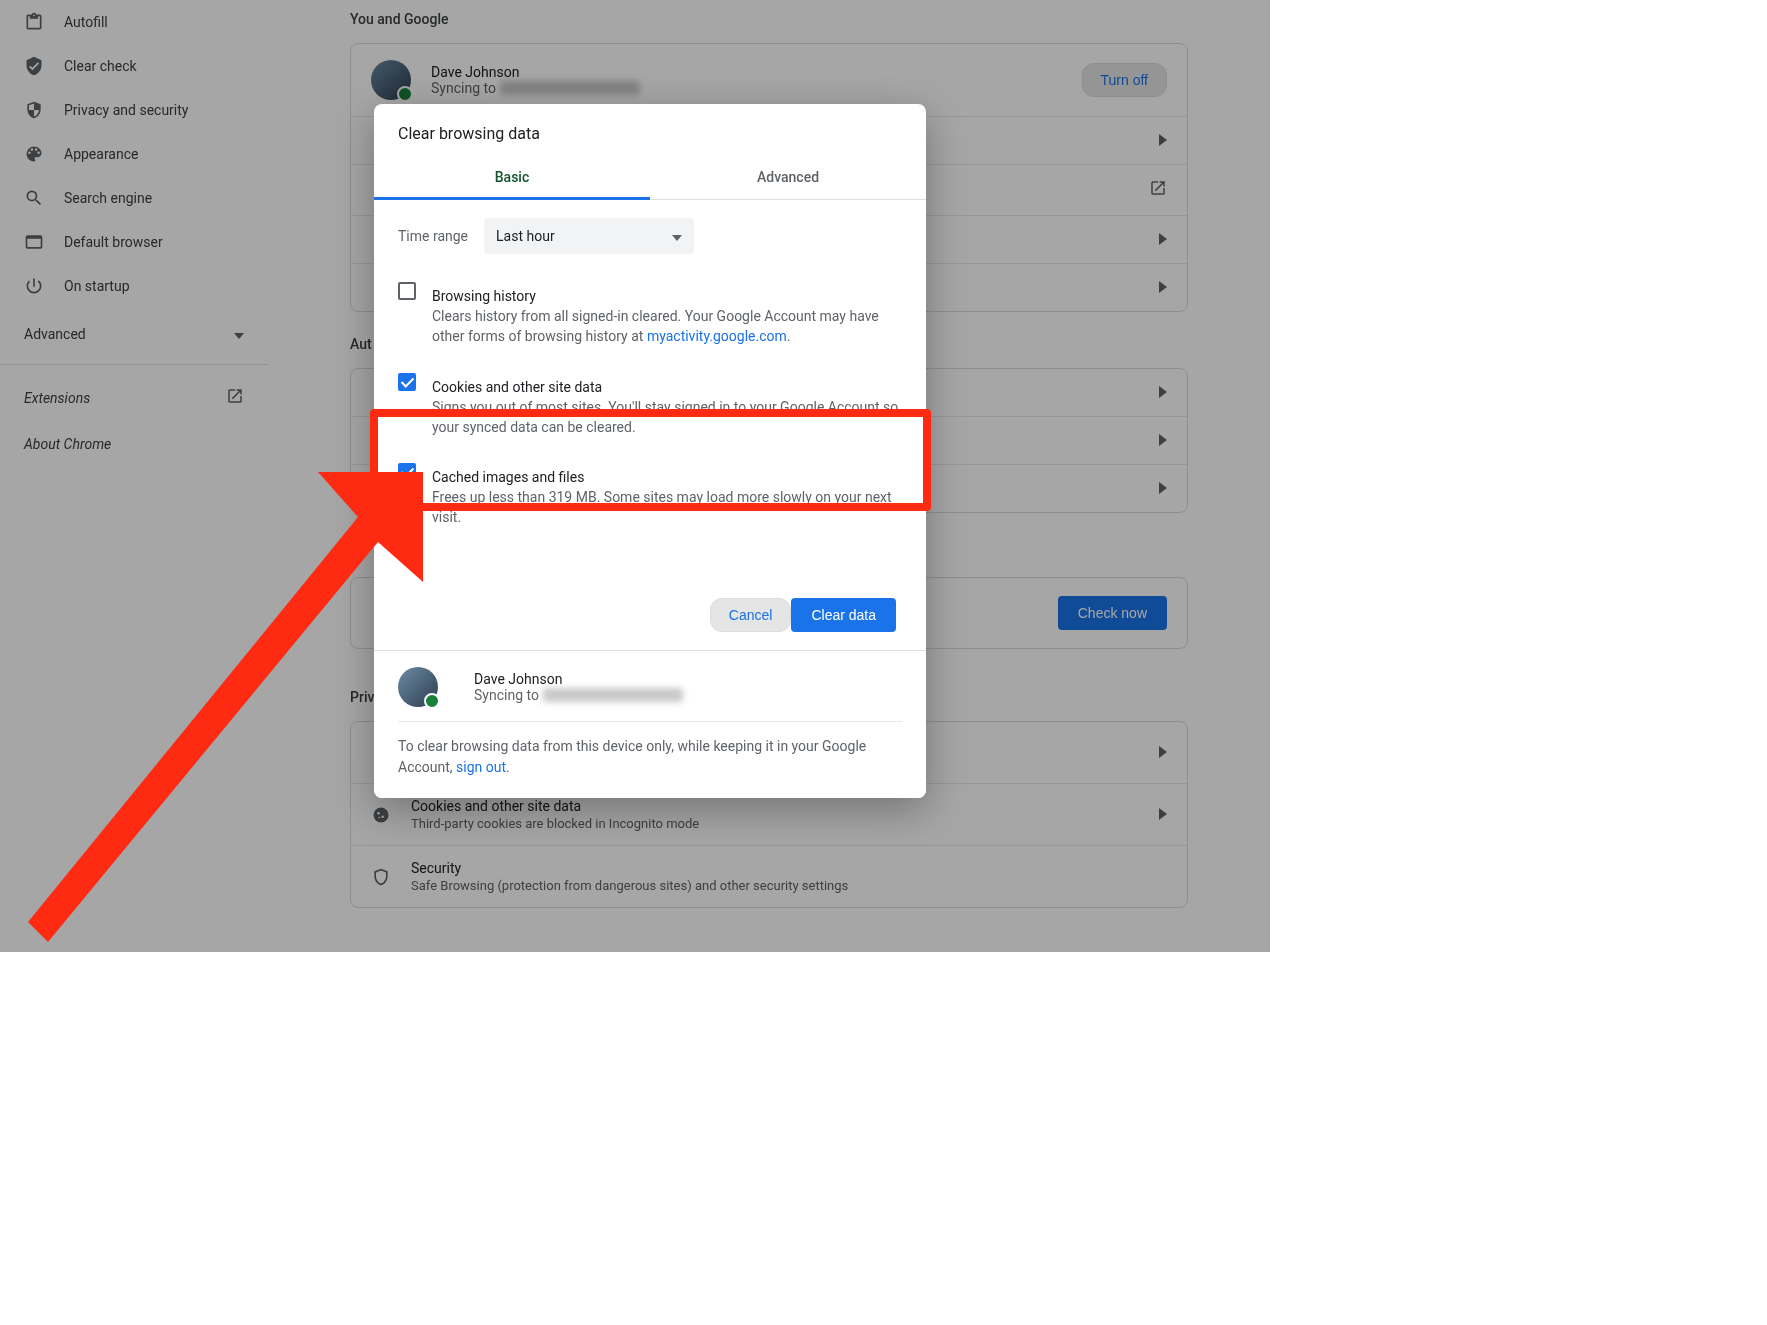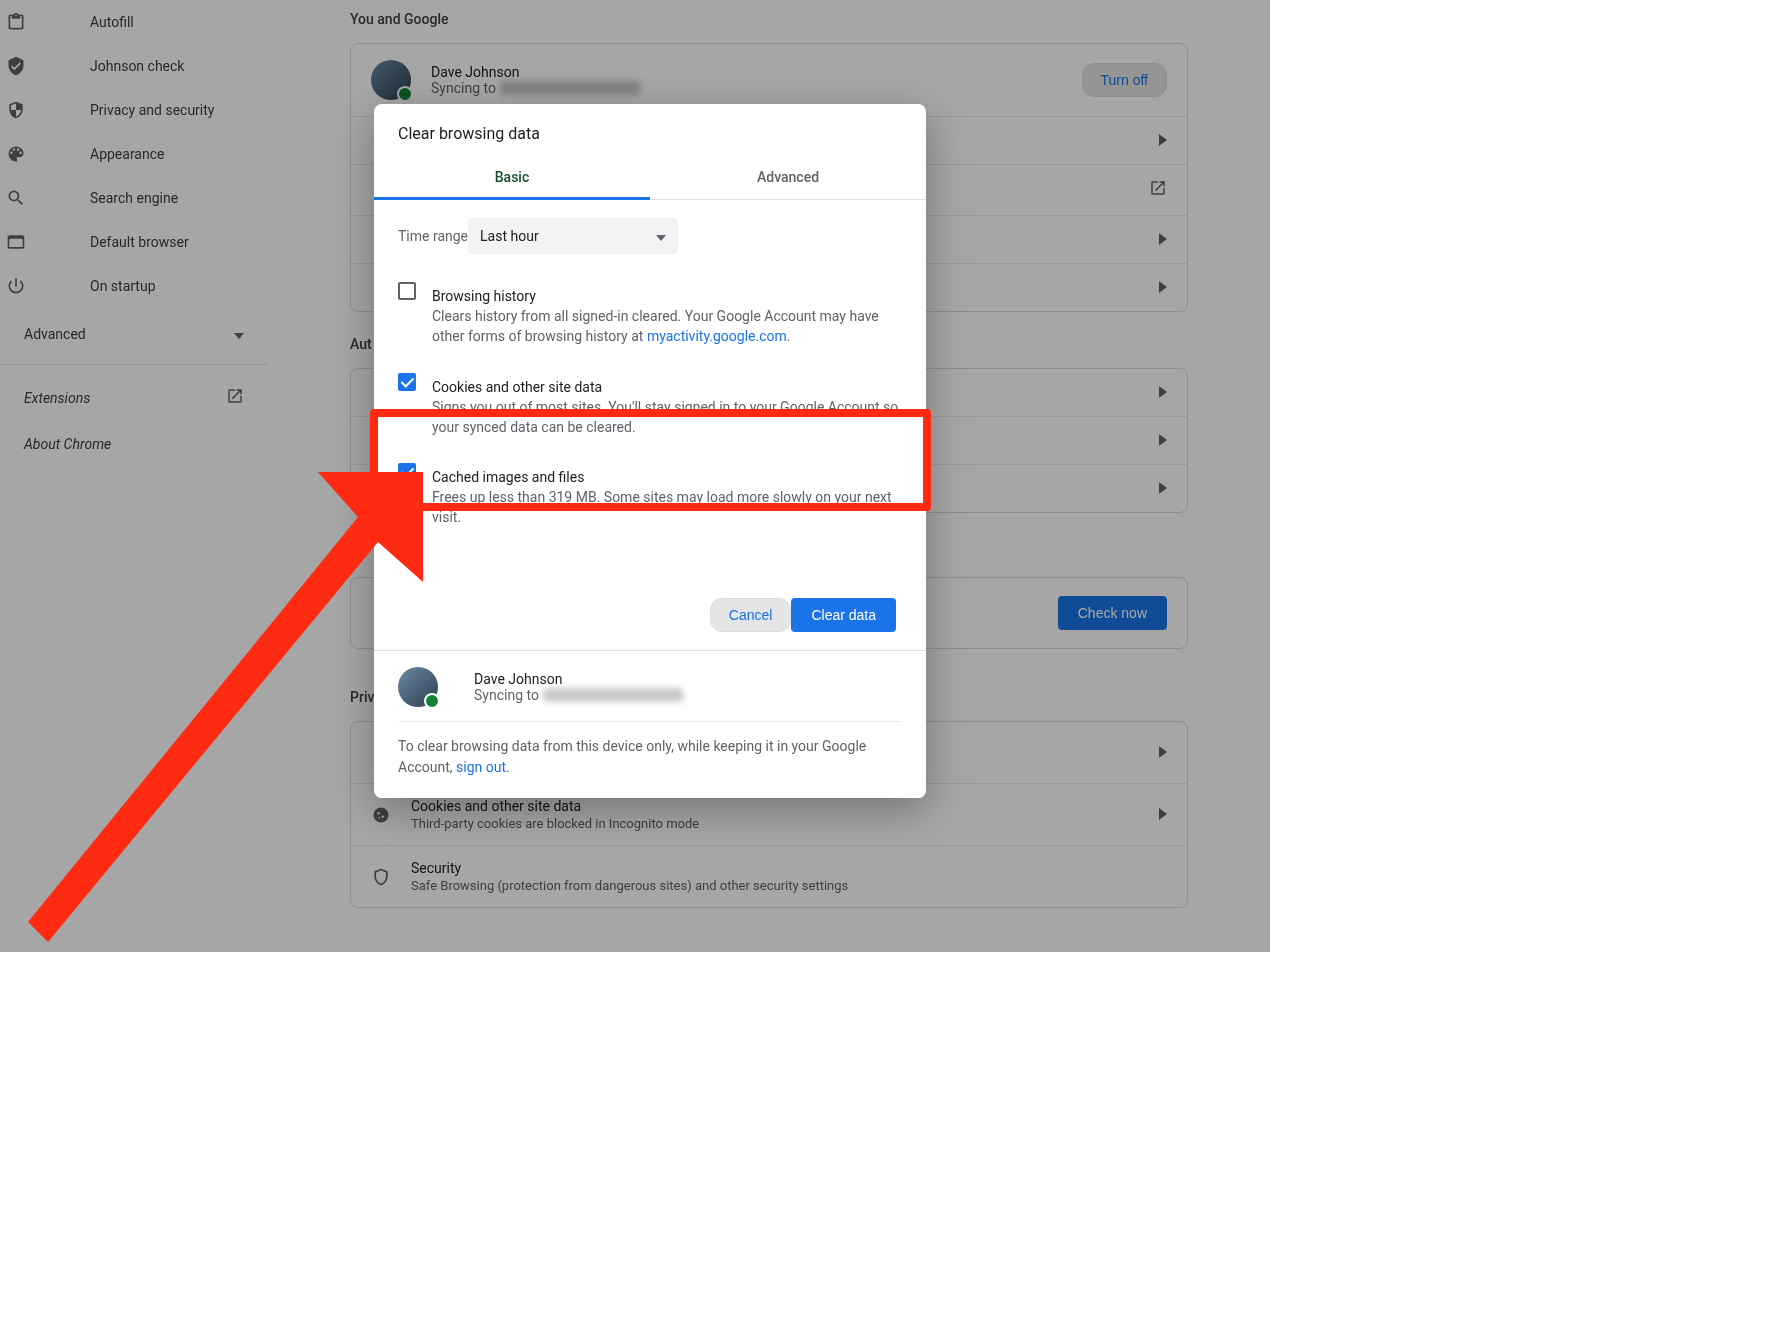--- a/index.html
+++ b/index.html
@@ -18,25 +18,24 @@
     left: 0; top: 0;
     width: 268px;
     height: 100%;
     padding-top: 0;
     background: #fff;
   }
   .sidebar-item {
     display: flex;
     align-items: center;
     height: 44px;
-    padding-left: 6px;
+    padding-left: 24px;
     cursor: pointer;
     color: #3c4043;
     font-size: 14px;
-    gap: 44px;
   }
   .sidebar-item .icon {
     width: 40px;
     display: flex;
     align-items: center;
     justify-content: flex-start;
     color: #5f6368;
   }
   .sidebar-item svg { width: 20px; height: 20px; fill: #5f6368; }
   .advanced-row {
@@ -184,21 +183,21 @@
   .tab {
     flex:1; text-align:center;
     padding: 12px 0;
     font-size: 14px;
     color: #5f6368;
     cursor: pointer;
     font-weight:500;
   }
   .tab.active { color: #14532d; border-bottom: 3px solid #1a73e8; margin-bottom:-1px;}
   .time-row {
-    display:flex; align-items:center; 
+    display:flex; align-items:center; gap: 16px;
     padding: 18px 24px 6px 24px;
   }
   .time-label { font-size: 14px; color: #5f6368; }
   .select {
     display:flex; align-items:center; justify-content:space-between;
     background: #f1f3f4;
     border-radius: 4px;
     padding: 10px 12px;
     width: 210px;
     font-size: 14px;
@@ -276,21 +275,21 @@
         </svg>
       </span>
     <span>Autofill</span>
   </div>
   <div class="sidebar-item">
     <span class="icon">
         <svg viewBox="0 0 24 24">
           <path d="M12 1 3 5v6c0 5.55 3.84 10.74 9 12 5.16-1.26 9-6.45 9-12V5l-9-4zm-2 16-4-4 1.41-1.41L10 14.17l6.59-6.59L18 9l-8 8z"></path>
         </svg>
       </span>
-    <span>Johnson check</span>
+    <span>Clear check</span>
   </div>
   <div class="sidebar-item">
     <span class="icon">
         <svg viewBox="0 0 24 24">
           <path d="M12 2 4 5v6.09c0 5.05 3.41 9.76 8 10.91 4.59-1.15 8-5.86 8-10.91V5l-8-3zm0 10h6c-.47 3.72-2.94 7.04-6 7.93V12H6V6.3l6-2.25V12z"></path>
         </svg>
       </span>
     <span>Privacy and security</span>
   </div>
   <div class="sidebar-item">

